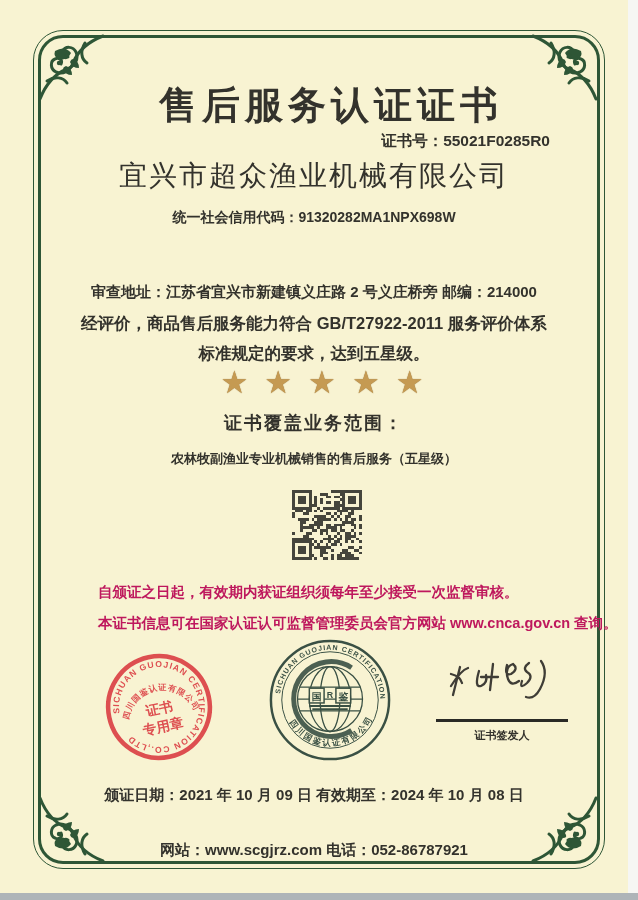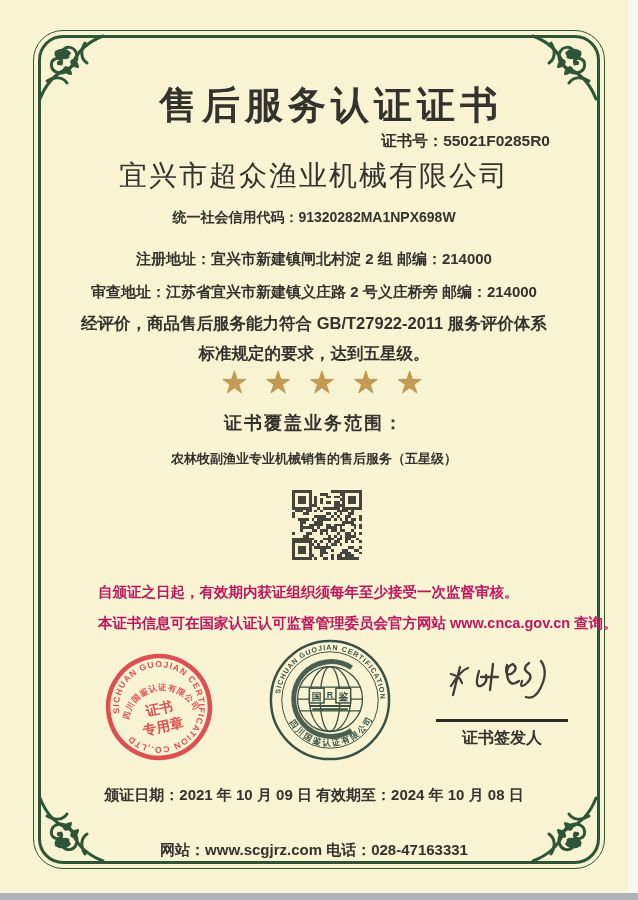--- a/index.html
+++ b/index.html
@@ -52,21 +52,21 @@
   .note{position:absolute;left:98px;color:#be185d;font-size:14.5px;font-weight:700;}
   .note1{top:583px;}
   .note2{top:614px;}
   .qr{position:absolute;left:289px;top:490px;width:76px;height:70px;}
   .seal-red{position:absolute;left:100px;top:648px;width:118px;height:118px;
             transform:rotate(-12deg);opacity:.93;}
   .seal-green{position:absolute;left:266px;top:636px;width:128px;height:128px;opacity:.95;}
   .signature{position:absolute;left:443px;top:650px;width:126px;height:62px;}
   .sig-line{position:absolute;left:436px;top:719px;width:132px;height:2.5px;background:#2a2a26;}
   .sig-label{position:absolute;left:436px;top:728px;width:132px;text-align:center;
-             font-size:16px;font-weight:700;color:#33322c;}
+             font-size:11px;font-weight:700;color:#33322c;}
   .date-line{top:786px;font-size:15px;font-weight:700;}
   .addr-line{top:813px;font-size:15px;font-weight:700;}
   .web-line{top:841px;font-size:15px;font-weight:700;}
 </style>
 </head>
 <body>
 
 <div class="paper">
 
   <div class="frame-outer">
@@ -131,21 +131,20 @@
       <path d="M30,40 q2,6 9,6 q0,-7 -6,-9 q-3,1 -3,3z"></path>
       <circle cx="26" cy="34" r="2.2"></circle>
       <circle cx="34" cy="26" r="2.2"></circle>
     </g>
   </svg>
 
   <div class="line title">售后服务认证证书</div>
   <div class="line cert-no">证书号：55021F0285R0</div>
   <div class="line company">宜兴市超众渔业机械有限公司</div>
   <div class="line credit">统一社会信用代码：91320282MA1NPX698W</div>
-  <div class="line reg-addr">注册地址：宜兴市新建镇闸北村淀 2 组  邮编：214000</div>
   <div class="line audit-addr">审查地址：江苏省宜兴市新建镇义庄路 2 号义庄桥旁  邮编：214000</div>
   <div class="line eval1">经评价，商品售后服务能力符合 GB/T27922-2011 服务评价体系</div>
   <div class="line eval2">标准规定的要求，达到五星级。</div>
   <div class="line stars">★★★★★</div>
   <div class="line scope-h">证书覆盖业务范围：</div>
   <div class="line scope-t">农林牧副渔业专业机械销售的售后服务（五星级）</div>
 
   <div class="qr">
     <svg id="qr-svg" viewBox="0 0 25 25" width="76" height="70" shape-rendering="crispEdges">
         <rect x="0" y="0" width="1" height="1" fill="#45453c"></rect>
@@ -536,18 +535,18 @@
       <path d="M36,21 q-5,17 2,15 q7,-3 5,-11 m7,-11 l-3,26 m-9,-13 h17"></path>
       <path d="M64,15 q-3,11 4,9 q8,-5 2,-10 q-9,3 -5,15 q3,8 11,2"></path>
       <path d="M86,13 q-7,5 -2,9 q7,4 0,11 q-8,7 -5,-2"></path>
       <path d="M98,11 q8,11 -1,28 q-6,11 -14,8"></path>
     </g>
   </svg>
   <div class="sig-line"></div>
   <div class="sig-label">证书签发人</div>
 
   <div class="line date-line">颁证日期：2021 年 10 月 09 日  有效期至：2024 年 10 月 08 日</div>
-  <div class="line web-line">网站：www.scgjrz.com  电话：028-47163331</div>
+  <div class="line web-line">网站：www.scgjrz.com  电话：052-86787921</div>
 
 </div>
 
 <div class="scan-edge-right"></div>
 <div class="scan-edge-bottom"></div>
 
 </body></html>

